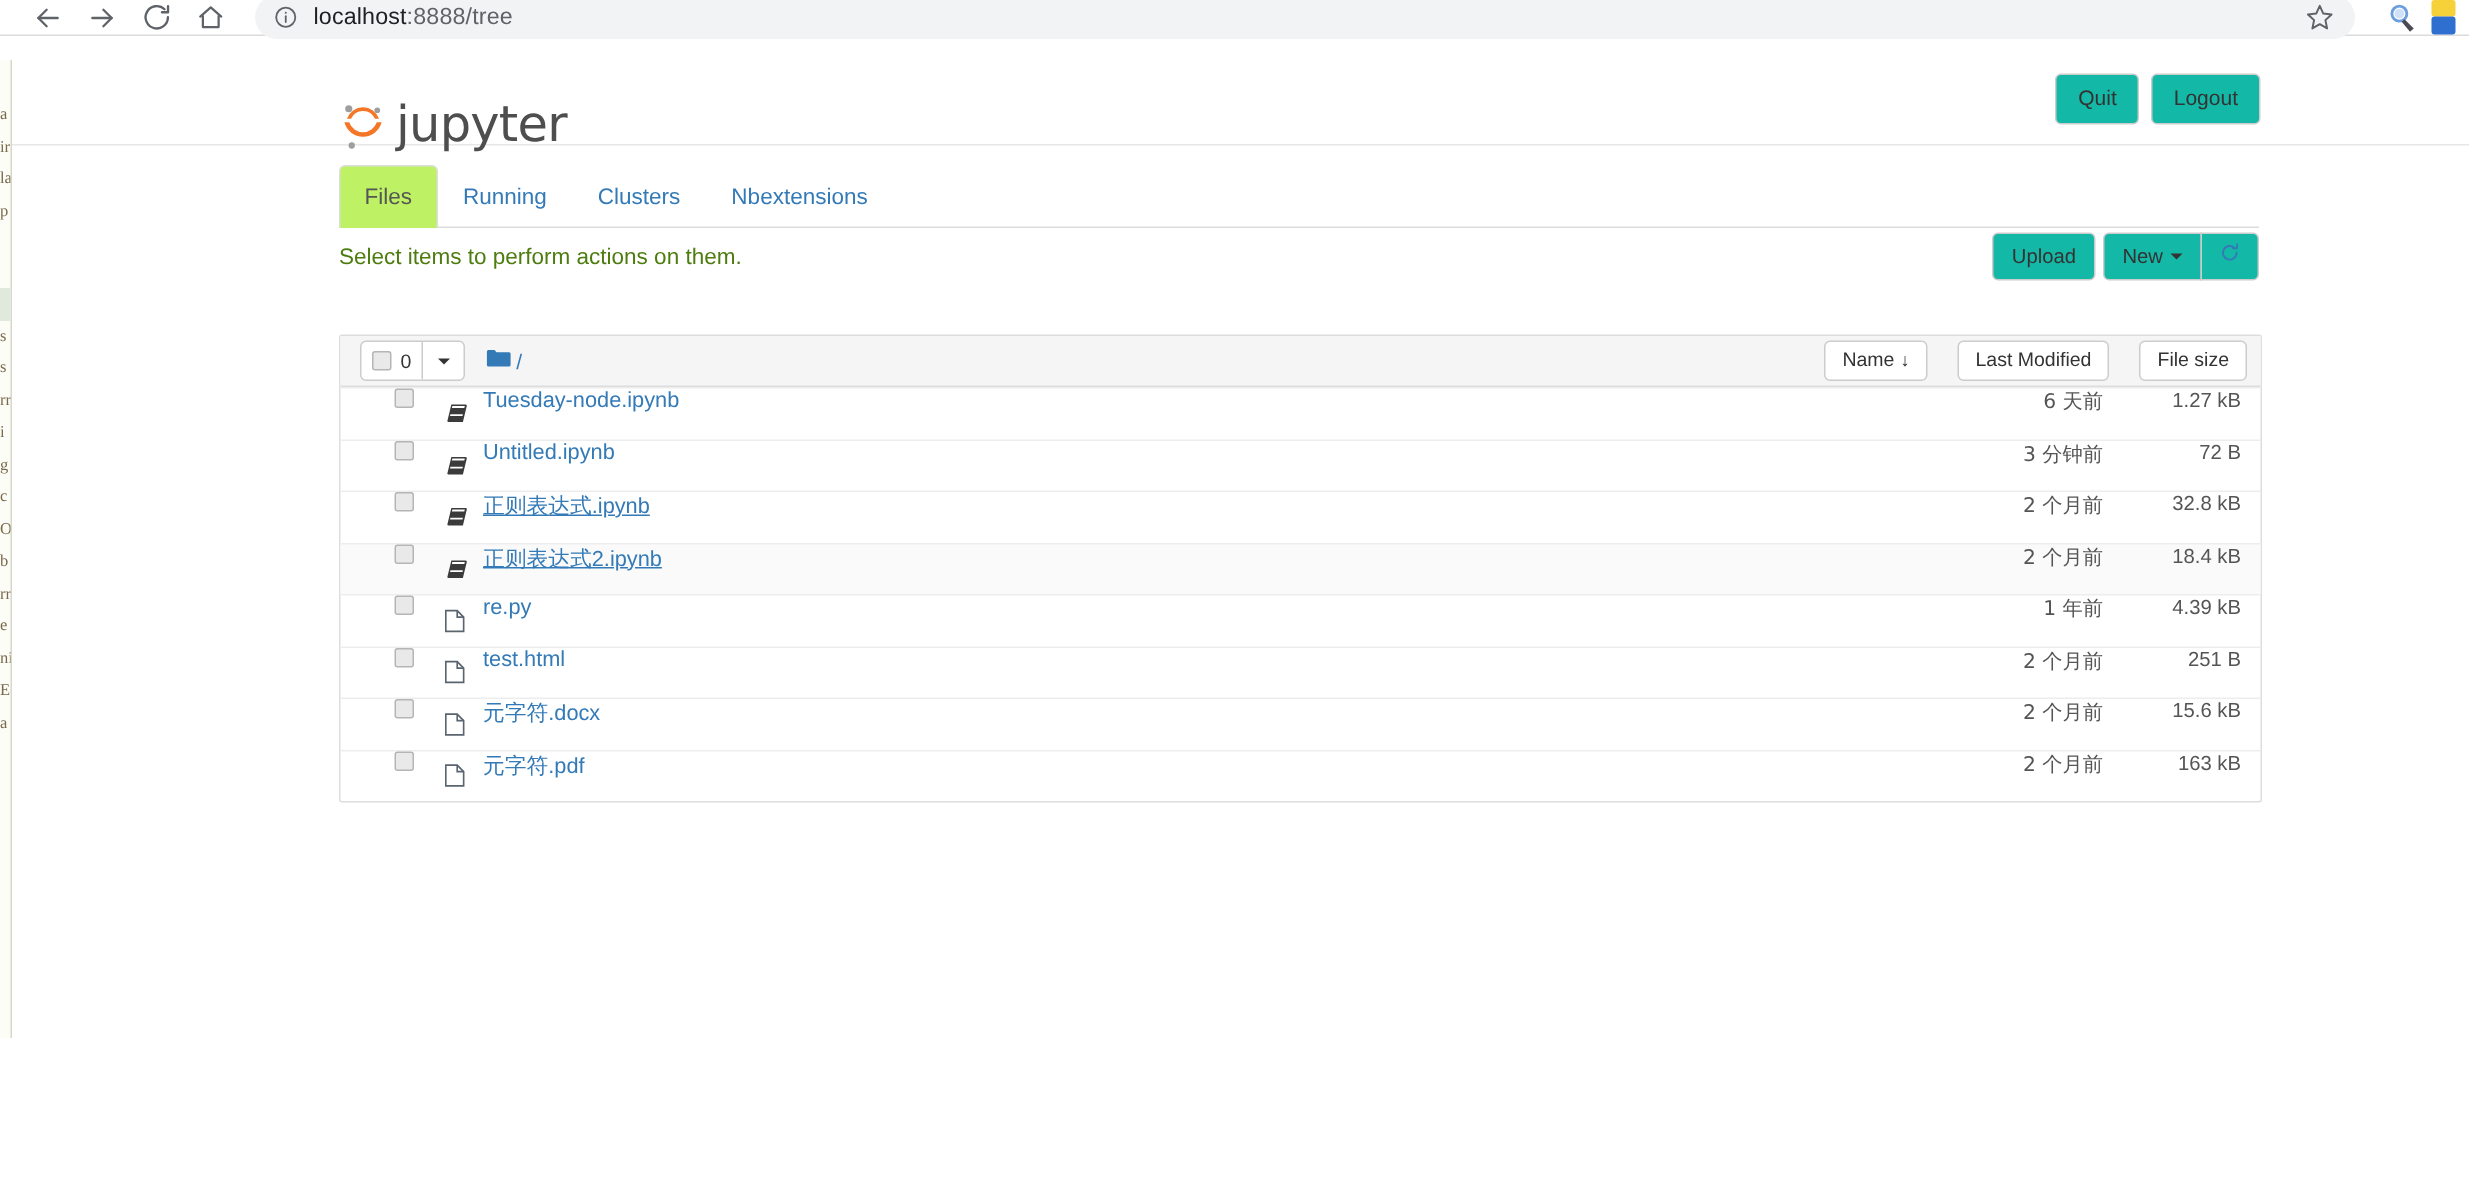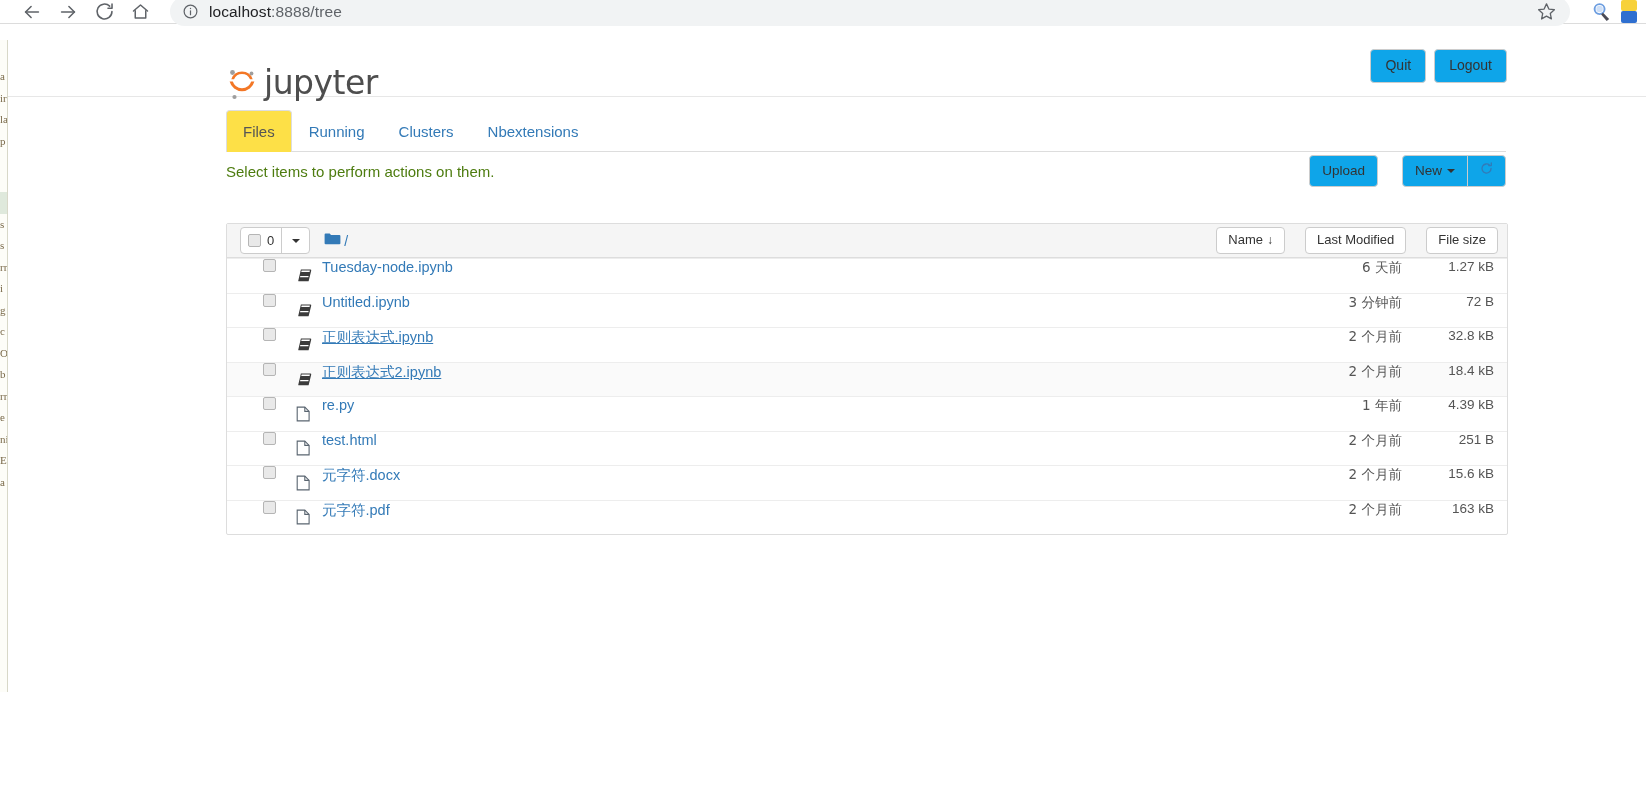--- a/index.html
+++ b/index.html
@@ -146,21 +146,21 @@
     position: absolute;
     right: 139px;
     top: 9px;
     display: flex;
     gap: 8px;
   }
   .btn {
     font-family: "Liberation Sans", sans-serif;
     font-size: 14px;
     color: #333333;
-    background: #0ea5e9;
+    background: #14b8a6;
     border: 1px solid #cccccc;
     border-radius: 4px;
     padding: 7px 14px;
     line-height: 1.25;
     cursor: pointer;
     white-space: nowrap;
     box-sizing: border-box;
   }
 
   
@@ -184,21 +184,21 @@
     cursor: pointer;
     border: 1px solid transparent;
     border-bottom: none;
     border-radius: 4px 4px 0 0;
     margin-bottom: -1px;
     background: transparent;
     white-space: nowrap;
   }
   .tab.active {
     color: #555555;
-    background: #fde047;
+    background: #bef264;
     border-color: #dddddd #dddddd #ffffff;
     cursor: default;
   }
 
   
   .action-row {
     position: absolute;
     left: 218px;
     top: 111px;
     width: 1280px;
@@ -210,21 +210,21 @@
   .action-note {
     font-size: 15px;
     color: #4d7c0f;
   }
   .action-btns { display: flex; align-items: stretch; }
   .action-btns .btn { font-size: 13.5px; padding: 6px 12px; border-radius: 4px; }
   .btn-group { display: flex; }
   .btn-group .btn { border-radius: 0; margin-left: -1px; }
   .btn-group .btn:first-child { border-radius: 4px 0 0 4px; margin-left: 1px; }
   .btn-group .btn:last-child { border-radius: 0 4px 4px 0; }
-  .btn-upload { margin-right: 23px; }
+  .btn-upload { margin-right: 4px; }
   .caret {
     display: inline-block;
     width: 0; height: 0;
     margin-left: 5px;
     vertical-align: middle;
     border-top: 4px solid currentColor;
     border-right: 4px solid transparent;
     border-left: 4px solid transparent;
   }
   .btn-refresh {

